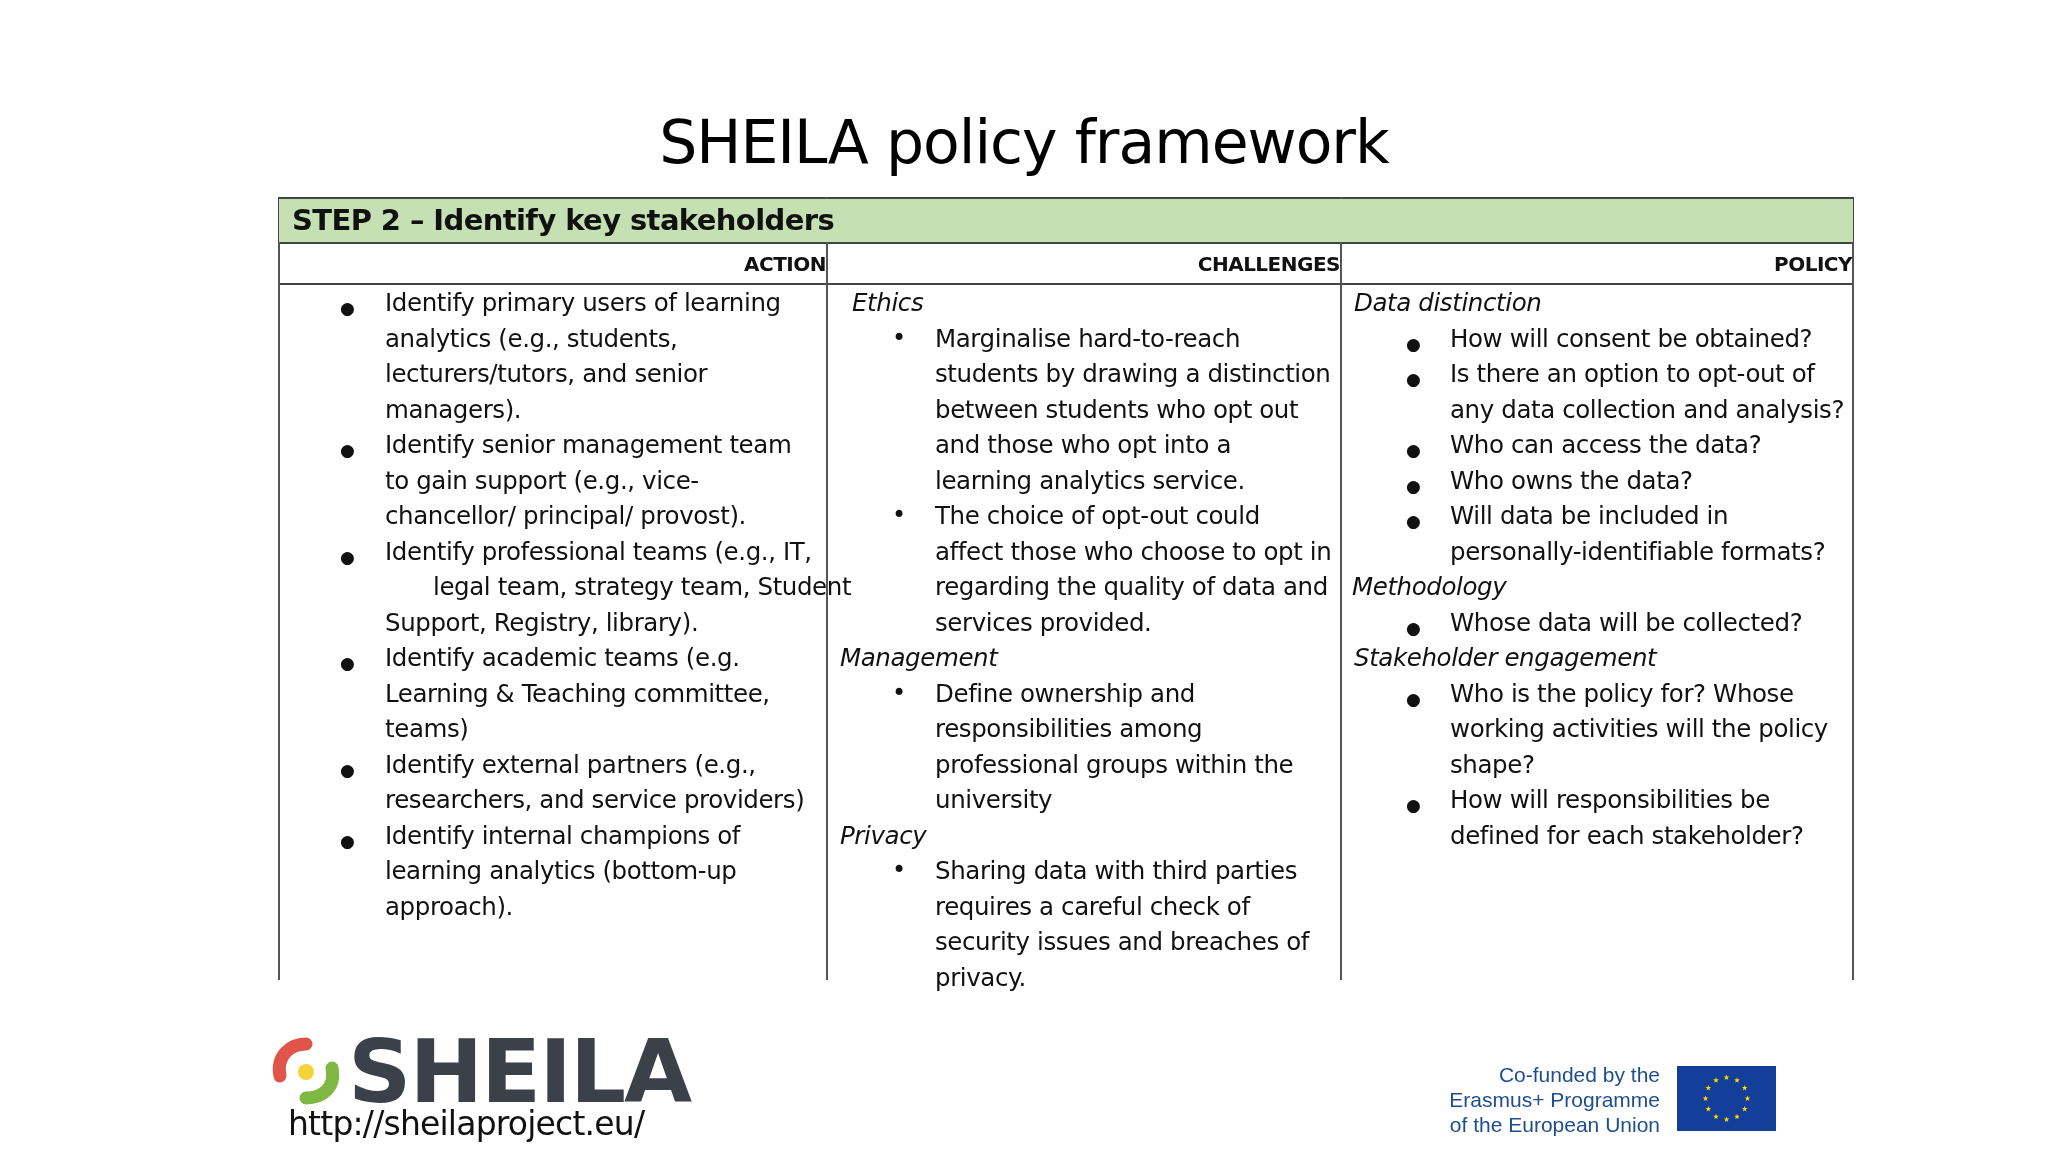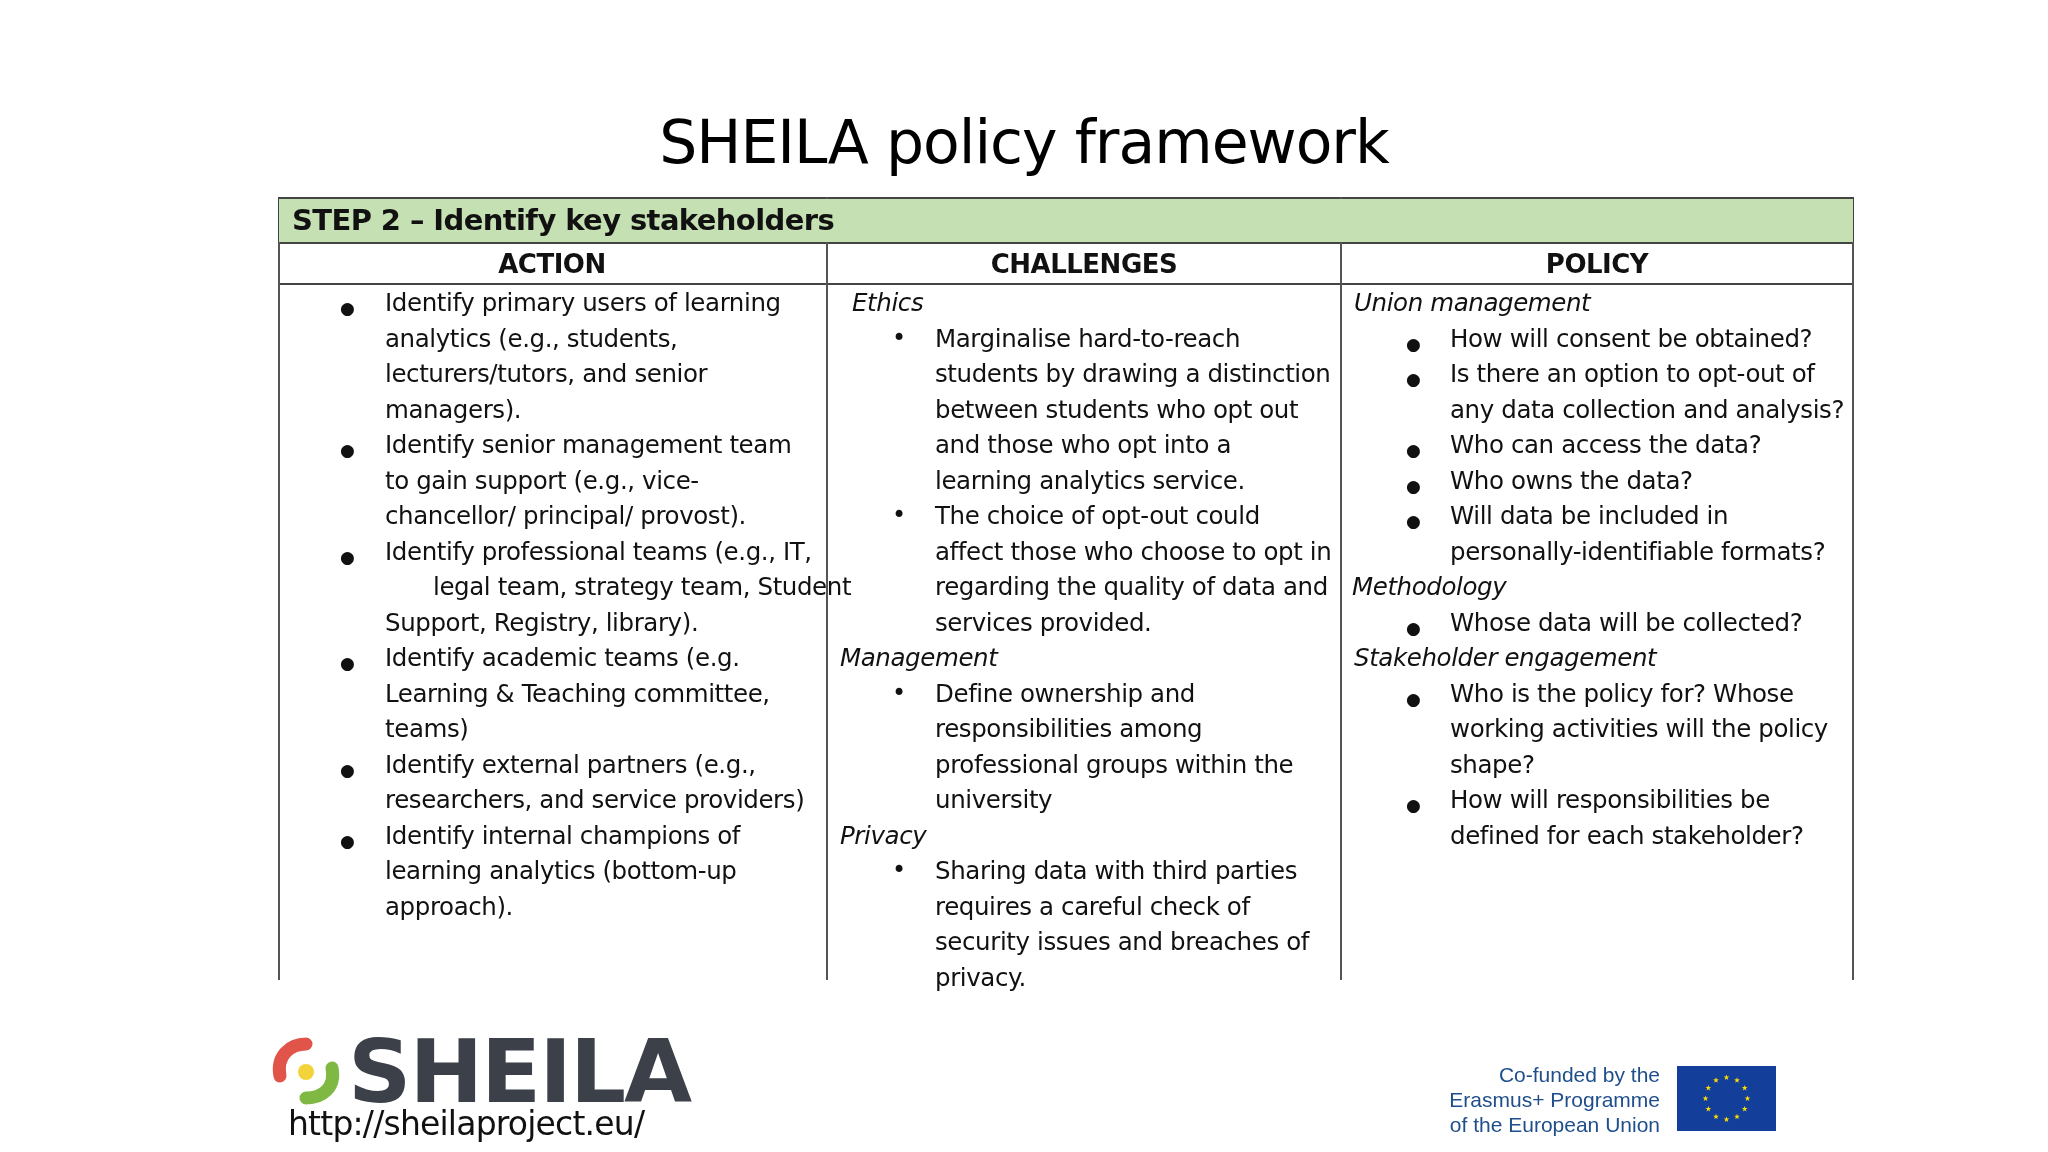--- a/index.html
+++ b/index.html
@@ -8,22 +8,22 @@
   .title { position:absolute; left:0; width:2048px; top:92px; text-align:center;
            font-family:"DejaVu Sans", sans-serif; font-size:60px; font-weight:400; letter-spacing:-1px; color:#000; line-height:100px; }
   .tbl { position:absolute; left:278px; top:197px; width:1576px; height:783px; }
   .topline { position:absolute; left:0; top:0; width:1576px; height:2px; background:#444; }
   .band { position:absolute; left:0; top:2px; width:1576px; height:43px; background:#c5e0b3;
           border-left:1px solid #444; border-right:1px solid #444; box-sizing:border-box; }
   .band-title { position:absolute; left:13px; top:4px; font-family:"DejaVu Sans", sans-serif; font-weight:700;
                 font-size:29px; letter-spacing:-0.6px; color:#111; white-space:nowrap; }
   .hline { position:absolute; left:0; width:1576px; height:2px; background:#444; }
   .vline { position:absolute; width:2px; background:#555; }
-  .colhead { position:absolute; top:47px; height:38px; text-align:center; font-family:"DejaVu Sans", sans-serif;
-             font-weight:700; font-size:26px; letter-spacing:-0.5px; line-height:40px; color:#111; }
+  .colhead { position:absolute; top:47px; height:38px; text-align:right; font-family:"DejaVu Sans", sans-serif;
+             font-weight:700; font-size:20px; letter-spacing:-0.5px; line-height:40px; color:#111; }
   .cell { position:absolute; top:88px; font-family:"DejaVu Sans", sans-serif; font-size:24.5px; line-height:35.5px;
           color:#111; letter-spacing:-0.4px; }
   .cat { font-style:italic; white-space:nowrap; }
   ul { list-style:none; margin:0; padding:0; }
   li { position:relative; }
   .bul { position:absolute; font-size:24px; }
   .foot-logo { position:absolute; left:268px; top:1030px; width:420px; height:90px; }
   .brand { position:absolute; left:80px; top:-8px; font-family:"DejaVu Sans", sans-serif; font-weight:700;
            font-size:88px; color:#3b4049; letter-spacing:-2px; line-height:100px; }
   .url { position:absolute; left:288px; top:1104px; font-family:"DejaVu Sans", sans-serif; font-size:33px; color:#111;
@@ -130,21 +130,21 @@
         <li style="padding-left: 107px;">
           <span class="bul" style="left: 64px;">•</span>
           <div style="white-space: nowrap;">Sharing data with third parties</div>
           <div style="white-space: nowrap;">requires a careful check of</div>
           <div style="white-space: nowrap;">security issues and breaches of</div>
           <div style="white-space: nowrap;">privacy.</div>
         </li>
       </ul>
     </div>
   <div class="cell" id="col-policy" style="left:1064px;width:510px">
-      <div class="cat" style="padding-left: 12px;">Union management</div>
+      <div class="cat" style="padding-left: 12px;">Data distinction</div>
       <ul>
         <li style="padding-left: 108px;">
           <span class="bul" style="left: 64px; font-size: 17px; top: 6px;">●</span>
           <div style="white-space: nowrap;">How will consent be obtained?</div>
         </li>
         <li style="padding-left: 108px;">
           <span class="bul" style="left: 64px; font-size: 17px; top: 6px;">●</span>
           <div style="white-space: nowrap;">Is there an option to opt-out of</div>
           <div style="white-space: nowrap;">any data collection and analysis?</div>
         </li>

